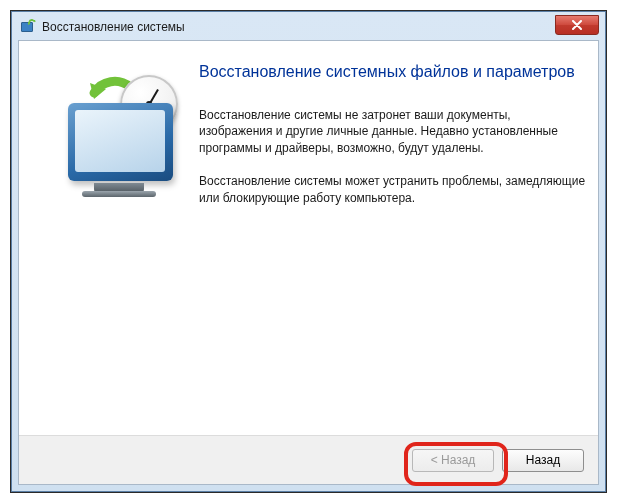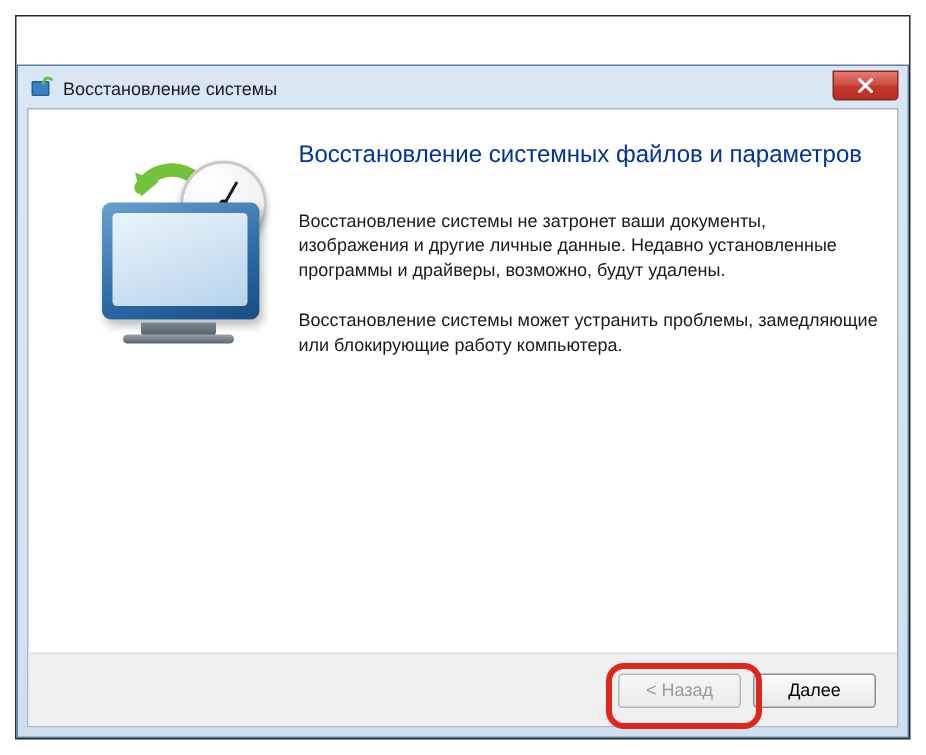--- a/index.html
+++ b/index.html
@@ -18,21 +18,20 @@
     border: 1px solid #2a2a2a;
   }
   .window-frame {
     position: absolute;
     top: 11px; left: 11px; right: 11px; bottom: 11px;
     background: linear-gradient(to bottom, #d9e7f5 0%, #cfe0f0 100%);
     border: 1px solid #5b7fa6;
     padding: 6px;
     display: flex;
     flex-direction: column;
-    margin-top: 32px;
   }
   .titlebar {
     display: flex;
     align-items: center;
     height: 22px;
     padding: 0 2px 4px 2px;
     color: #1a1a1a;
     font-size: 12px;
     position: relative;
   }
@@ -251,19 +250,19 @@
         <p class="heading">Восстановление системных файлов и параметров</p>
         <p class="para">Восстановление системы не затронет ваши документы, изображения и другие личные данные. Недавно установленные программы и драйверы, возможно, будут удалены.</p>
         <p class="para">Восстановление системы может устранить проблемы, замедляющие или блокирующие работу компьютера.</p>
       </div>
 
     </div>
 
     <div class="footer-sep"></div>
     <div class="footer">
       <button class="btn" disabled="">&lt; Назад</button>
-      <button class="btn">Далее</button>
+      <button class="btn">Назад</button>
     </div>
   </div>
 
 </div>
 
 <div class="highlight hl-next"></div>
 
 </body></html>

